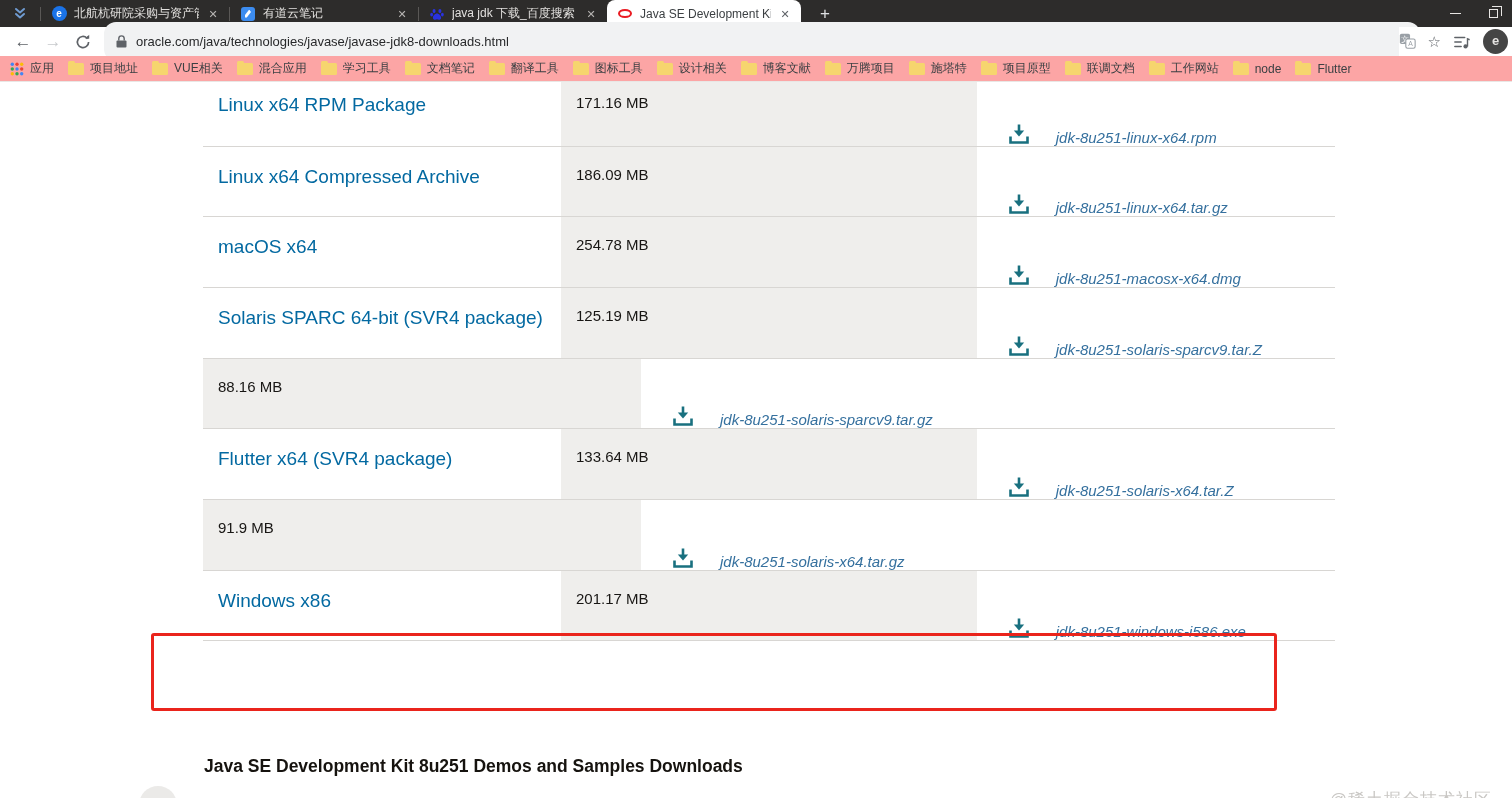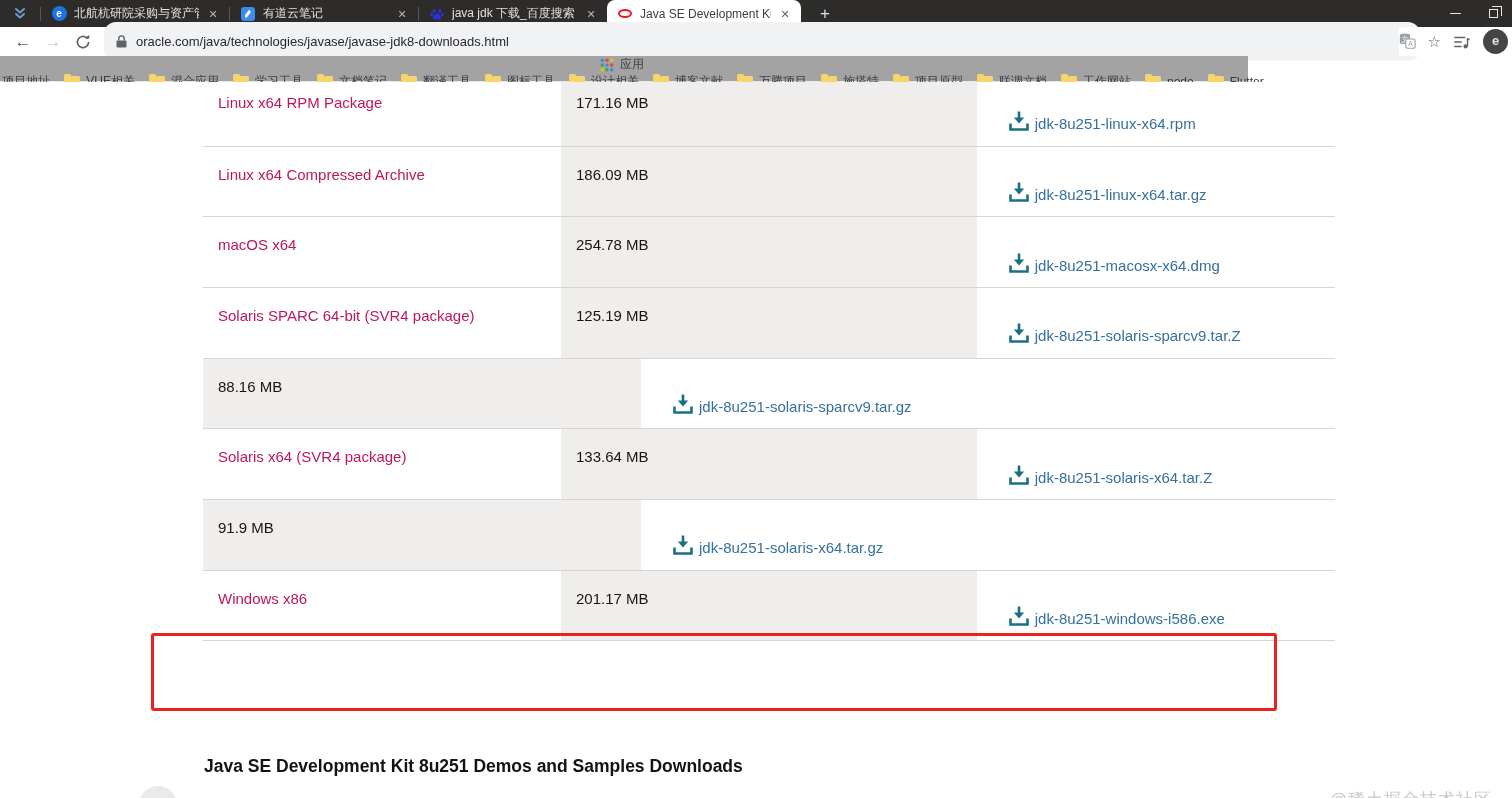--- a/index.html
+++ b/index.html
@@ -33,35 +33,35 @@
   .toolbar { position:absolute; top:27px; left:0; width:1512px; height:29px; background:#fff; display:flex; align-items:center; }
   .nav-glyph { font-size:17px; color:#5f6368; width:30px; text-align:center; cursor:pointer; }
   .nav-glyph.disabled { color:#c7c9cc; }
   .omnibox { margin-left:6px; height:39px; width:1316px; background:#f1f2f3; border-radius:12px; display:flex; align-items:center; padding:0 12px; }
   .omnibox .url { font-size:13px; color:#28292b; margin-left:9px; white-space:nowrap; }
   .tb-right { position:absolute; right:0; top:27px; height:29px; display:flex; align-items:center; gap:12px; padding-right:4px; background:#fff; }
   .star-glyph { font-size:15px; color:#5f6368; }
   .avatar { width:25px; height:25px; border-radius:50%; background:#454545; color:#e5e3e1; font-size:13px; font-weight:bold; text-align:center; line-height:24px; }
 
   
-  .bookmarks { position:absolute; top:56px; left:0; width:1248px; height:26px; background:#a3a3a3; border-bottom:1px solid #e9e7e5; display:flex; align-items:center; padding-left:10px;flex-direction:column; }
+  .bookmarks { position:absolute; top:56px; left:0; width:1512px; height:26px; background:#fca5a5; border-bottom:1px solid #e9e7e5; display:flex; align-items:center; padding-left:10px; }
   .bm-item { display:flex; align-items:center; gap:6px; margin-right:14px; cursor:pointer; white-space:nowrap; }
   .bm-label { font-size:12px; color:#3c4043; }
   .folder-ico { width:16px; height:12px; background:#f6d56e; border-radius:1.5px; position:relative; }
   .folder-ico::before { content:""; position:absolute; top:-2px; left:0; width:7px; height:3px; background:#f6d56e; border-radius:1.5px 1.5px 0 0; }
 
   
   .content { position:absolute; top:82px; left:0; width:1512px; height:716px; background:#fff; overflow:hidden; }
   .dl-table { position:absolute; left:203px; top:-7px; width:1132px; }
   .t-row { display:flex; min-height:70.7px; }
   .t-row + .t-row { border-top:1px solid #d8d6d3; }
   .t-row:last-child { border-bottom:1px solid #d8d6d3; }
-  .cell-product { width:377px; padding:19px 10px 0 15px; font-size:15px; color:#be185d; }
+  .cell-product { width:377px; padding:19px 10px 0 15px; font-size:19px; color:#0369a1; }
   .cell-size { width:438px; background:#efeeec; padding:19px 10px 0 15px; font-size:15px; color:#181614; }
-  .cell-link { width:377px; padding:21px 0 0 30px; display:flex; align-items:center; gap:4px; }
+  .cell-link { width:377px; padding:21px 0 0 30px; display:flex; align-items:flex-end; gap:25px;font-style:italic; }
   .dl-link { font-size:15px; color:#35709e; text-decoration:none; margin-top:5px; cursor:pointer; }
   .dl-ico { flex:0 0 24px; }
 
   .redbox { position:absolute; left:151px; top:551px; width:1126px; height:78px; border:3px solid #ea241c; border-radius:3px; pointer-events:none; }
 
   .step-circle { position:absolute; left:139px; top:704px; width:38px; height:38px; border-radius:50%; background:#ebeae8; }
   .section-heading { position:absolute; left:204px; top:674px; font-size:17.5px; font-weight:700; color:#16130f; white-space:nowrap; }
   .watermark { position:absolute; right:20px; top:675px; font-size:17px; color:#c9c7c4; letter-spacing:1px;margin-top:31px; }
 
   svg { display:block; }
@@ -349,21 +349,21 @@
                 <path d="M12 2.5v9" stroke="#19707f" stroke-width="2.6" fill="none"></path>
                 <path d="M6.8 8.5L12 14.4l5.2-5.9z" fill="#19707f"></path>
                 <path d="M3.5 14.5v6h17v-6" fill="none" stroke="#19707f" stroke-width="2.6"></path>
               </svg>
             </span>
             <a class="dl-link">jdk-8u251-solaris-sparcv9.tar.gz</a>
           </div>
         </div>
 
         <div class="t-row">
-          <div class="cell-product">Solaris x64 (SVR4 package)</div>
+          <div class="cell-product">Flutter x64 (SVR4 package)</div>
           <div class="cell-size">133.64 MB</div>
           <div class="cell-link">
             <span class="dl-ico">
               <svg width="24" height="24" viewBox="0 0 24 24">
                 <path d="M12 2.5v9" stroke="#19707f" stroke-width="2.6" fill="none"></path>
                 <path d="M6.8 8.5L12 14.4l5.2-5.9z" fill="#19707f"></path>
                 <path d="M3.5 14.5v6h17v-6" fill="none" stroke="#19707f" stroke-width="2.6"></path>
               </svg>
             </span>
             <a class="dl-link">jdk-8u251-solaris-x64.tar.Z</a>

